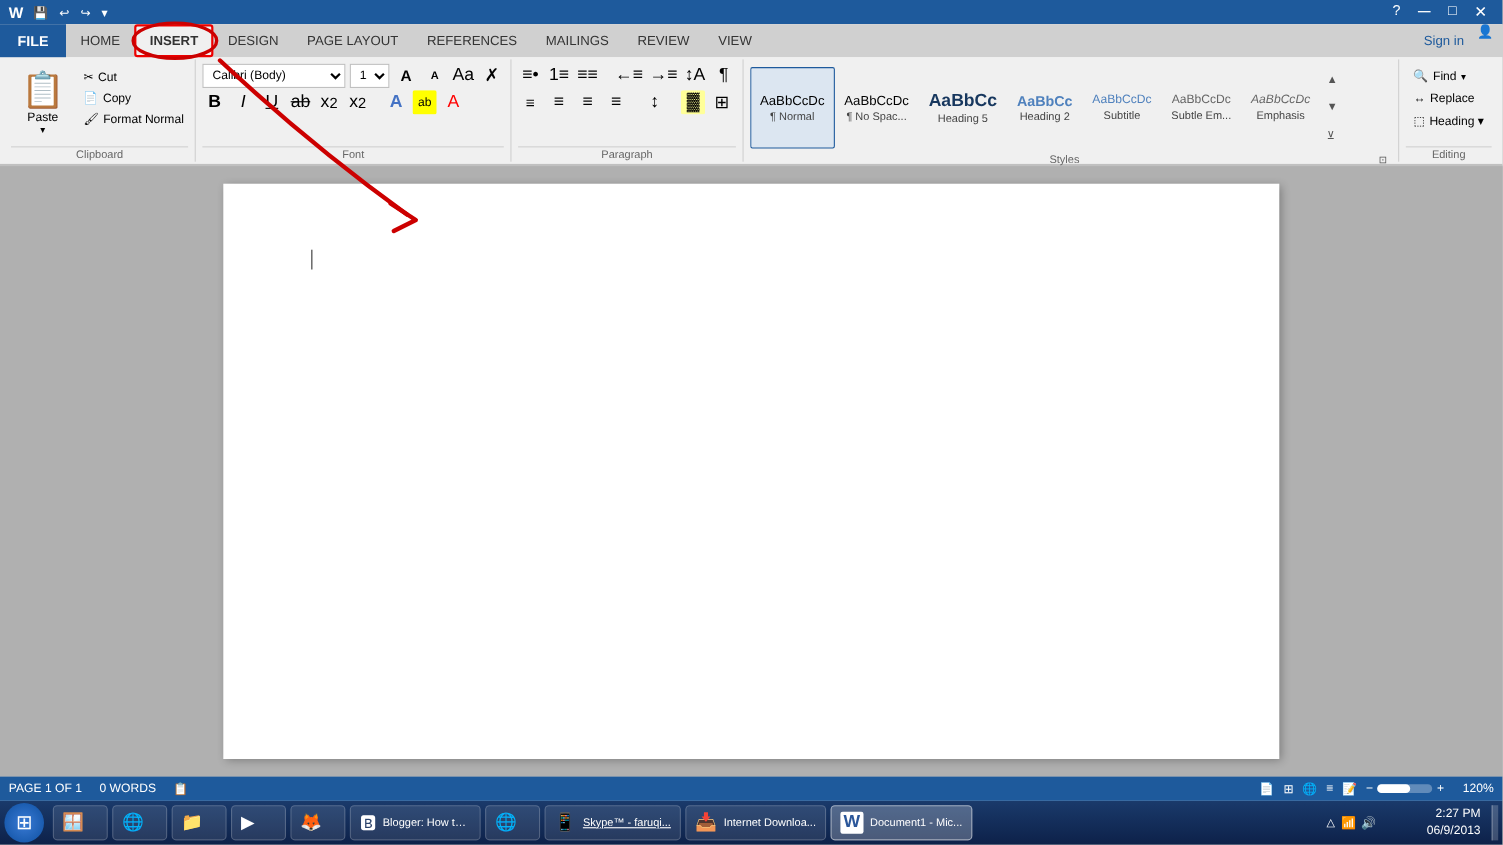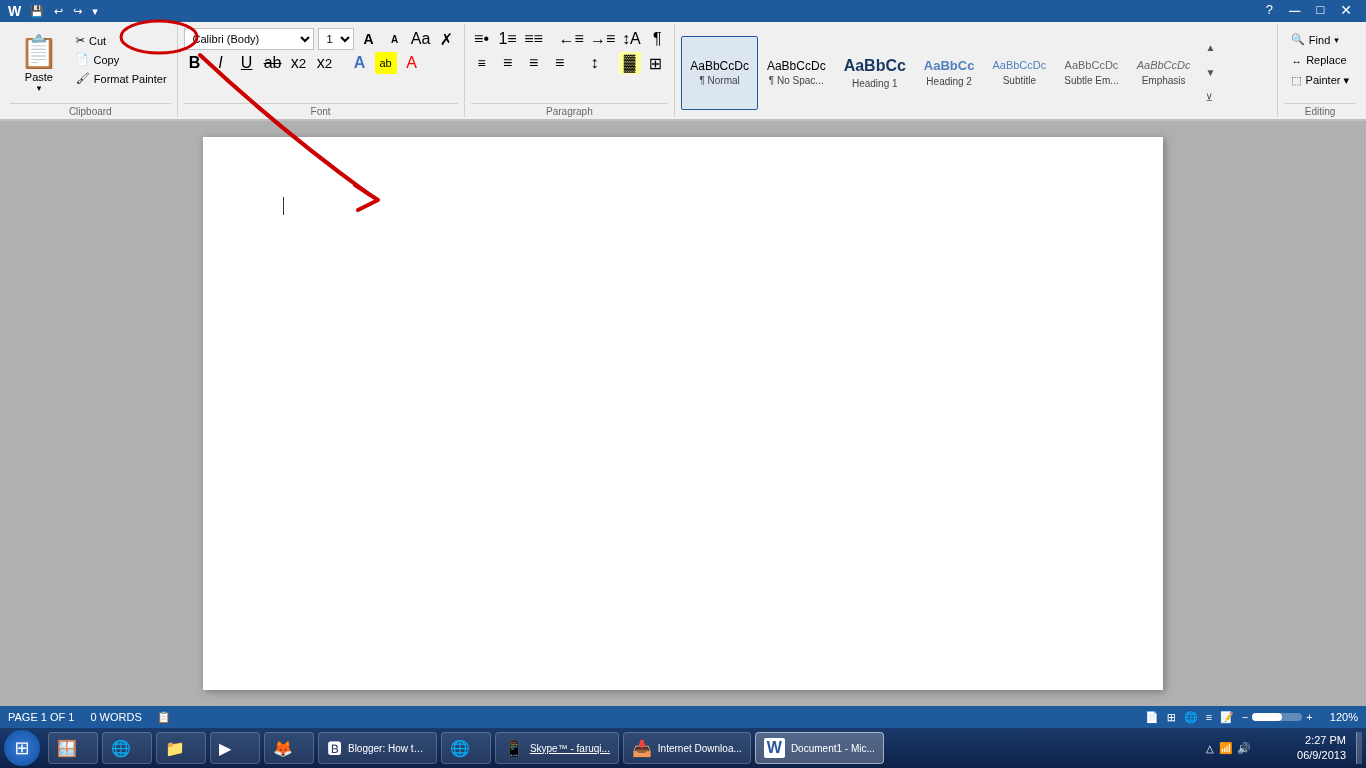--- a/index.html
+++ b/index.html
@@ -300,20 +300,33 @@
       <span style="color:white; font-size:16px; cursor:pointer; padding:0 6px;">─</span>
       <span style="color:white; font-size:13px; cursor:pointer; padding:0 6px;">□</span>
       <span style="color:white; font-size:14px; cursor:pointer; padding:0 6px;">✕</span>
     </div>
   </div>
 
   <div class="main-content">
 
     <div class="ribbon">
 
+      <div class="tab-bar">
+        <div class="file-tab">FILE</div>
+        <div class="ribbon-tab">HOME</div>
+        <div class="ribbon-tab insert-active">INSERT</div>
+        <div class="ribbon-tab">DESIGN</div>
+        <div class="ribbon-tab">PAGE LAYOUT</div>
+        <div class="ribbon-tab">REFERENCES</div>
+        <div class="ribbon-tab">MAILINGS</div>
+        <div class="ribbon-tab">REVIEW</div>
+        <div class="ribbon-tab">VIEW</div>
+        <div class="sign-in">Sign in</div>
+        <span style="margin-right:8px;">👤</span>
+      </div>
 
       <div class="ribbon-content">
 
         <div class="ribbon-group">
           <div class="ribbon-group-content">
             <div class="paste-btn">
               <span style="font-size:32px;">📋</span>
               <span style="font-size:11px;">Paste</span>
               <span style="font-size:9px;">▾</span>
             </div>
@@ -321,21 +334,21 @@
               <div class="clip-btn">
                 <span>✂</span>
                 <span>Cut</span>
               </div>
               <div class="clip-btn">
                 <span>📄</span>
                 <span>Copy</span>
               </div>
               <div class="clip-btn">
                 <span>🖌</span>
-                <span>Format Painter</span>
+                <span>Format Normal</span>
               </div>
             </div>
           </div>
           <div class="ribbon-group-label">Clipboard</div>
         </div>
 
         <div class="ribbon-group">
           <div class="ribbon-group-content font-group-content">
             <div class="font-row">
               <select class="font-select">
@@ -401,21 +414,21 @@
                 <div class="style-label">¶ Normal</div>
               </div>
 
               <div class="style-item">
                 <div class="style-preview" style="font-size:12px;">AaBbCcDc</div>
                 <div class="style-label">¶ No Spac...</div>
               </div>
 
               <div class="style-item">
                 <div class="style-preview" style="font-size:16px; color:#17375e; font-weight:bold;">AaBbCc</div>
-                <div class="style-label">Heading 1</div>
+                <div class="style-label">Heading 5</div>
               </div>
 
               <div class="style-item">
                 <div class="style-preview" style="font-size:13px; color:#4f81bd; font-weight:bold;">AaBbCc</div>
                 <div class="style-label">Heading 2</div>
               </div>
 
 
               <div class="style-item">
                 <div class="style-preview" style="font-size:11px; color:#4f81bd;">AaBbCcDc</div>
@@ -431,37 +444,41 @@
                 <div class="style-preview" style="font-size:11px; font-style:italic; color:#666;">AaBbCcDc</div>
                 <div class="style-label">Emphasis</div>
               </div>
 
             </div>
             <div class="styles-scroll">
               <span class="scroll-arrow">▲</span>
               <span class="scroll-arrow">▼</span>
               <span class="scroll-arrow">⊻</span>
             </div>
+          </div>
+          <div style="display:flex; align-items:center; justify-content:space-between; width:100%;">
+            <div class="ribbon-group-label" style="border-top:none; margin-top:0;">Styles</div>
+            <span style="font-size:9px; margin-right:4px; cursor:pointer; color:#555;">⊡</span>
           </div>
         </div>
 
         <div class="ribbon-group" style="border-right:none;">
           <div class="ribbon-group-content editing-group-content">
             <div class="edit-btn">
               <span>🔍</span>
               <span>Find</span>
               <span style="font-size:9px;">▾</span>
             </div>
             <div class="edit-btn">
               <span>↔</span>
               <span>Replace</span>
             </div>
             <div class="edit-btn">
               <span>⬚</span>
-              <span>Painter ▾</span>
+              <span>Heading ▾</span>
             </div>
           </div>
           <div class="ribbon-group-label">Editing</div>
         </div>
 
       </div>
 
     </div>
 
     <div style="background:#b0b0b0; flex:1; display:flex; justify-content:center; padding:16px; overflow:hidden;">

